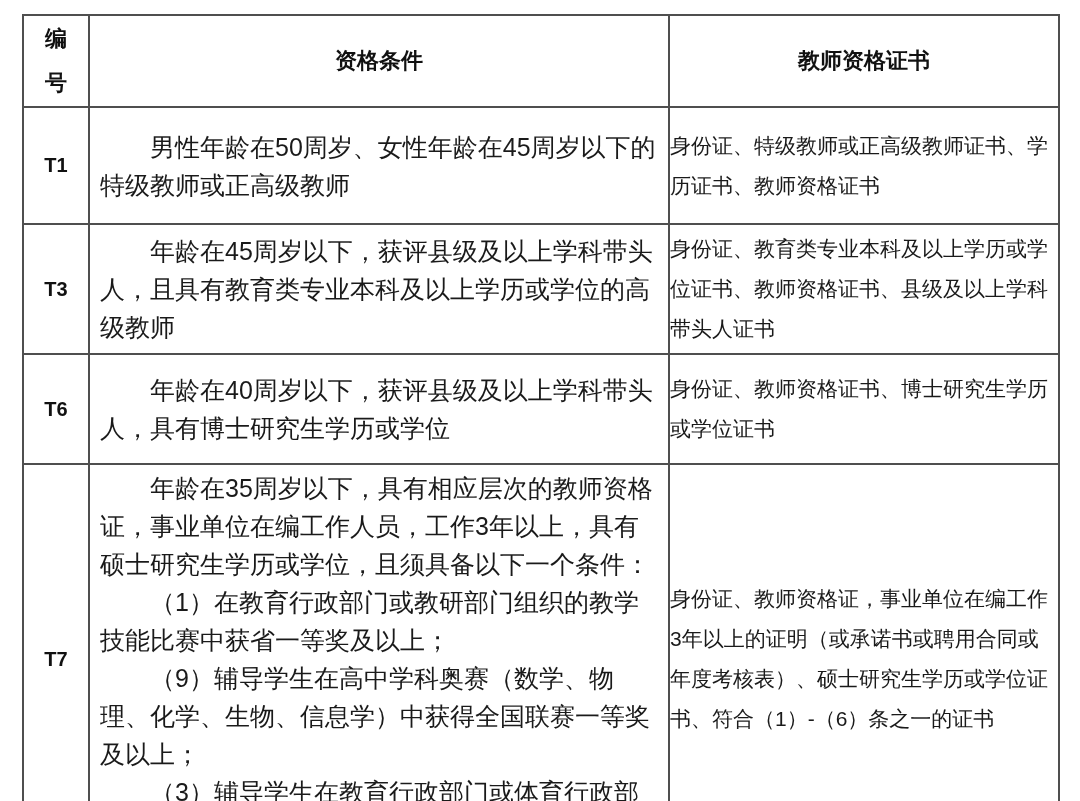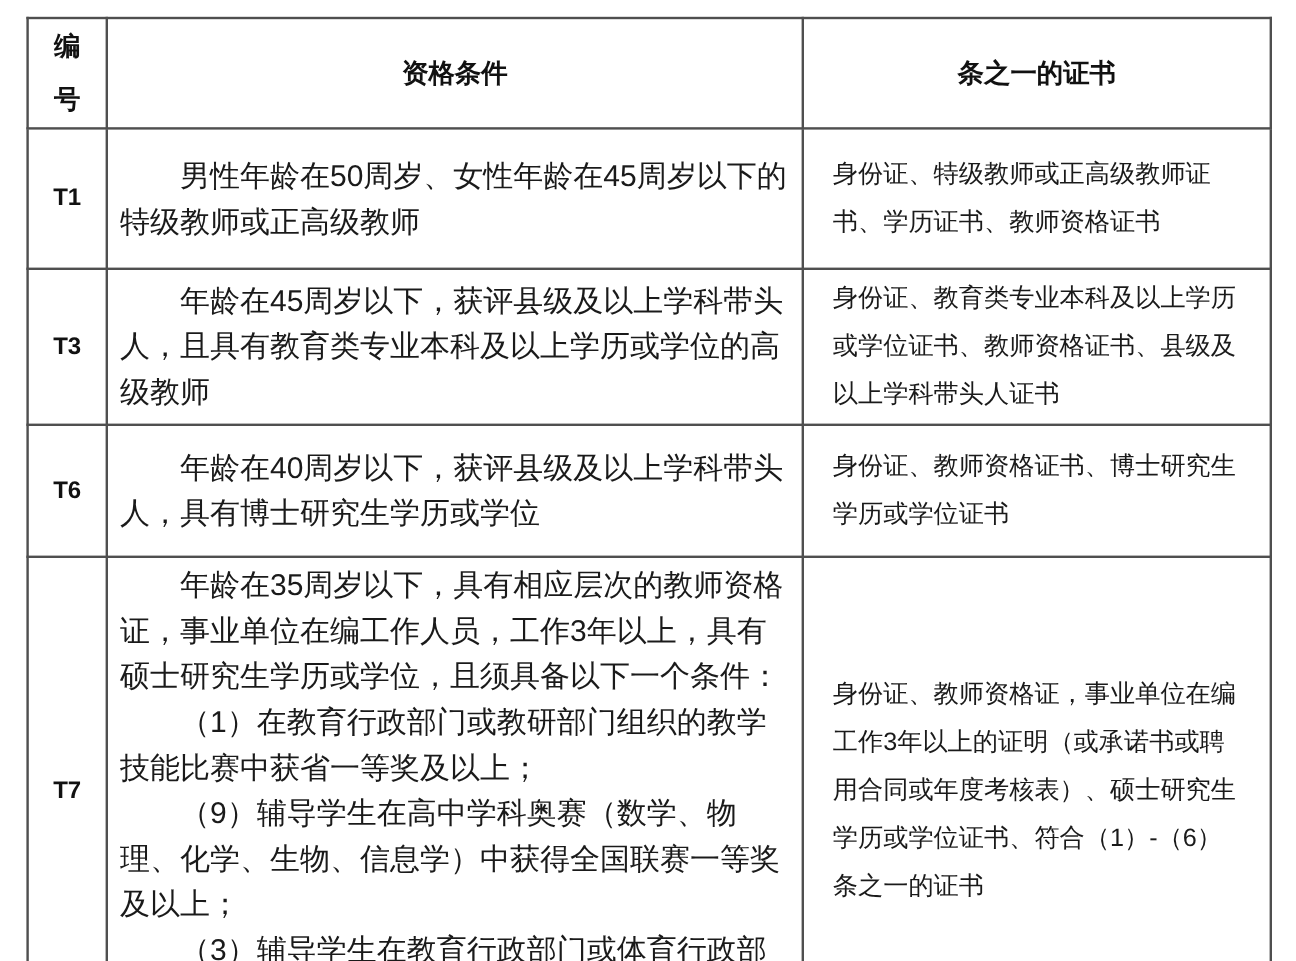--- a/index.html
+++ b/index.html
@@ -63,21 +63,21 @@
     padding: 4px 10px;
     font-size: 25px;
     line-height: 38px;
     text-align: left;
   }
   td.cell-qual p {
     margin: 0;
     text-indent: 2em;
   }
   td.cell-mat {
-    padding: 4px 24px;
+    padding: 4px 0;
     font-size: 21px;
     line-height: 40px;
     text-align: left;
     margin-top: 28px;
   }
   td.cell-mat p { margin: 0; }
 </style>
 </head>
 <body>
 
@@ -86,21 +86,21 @@
     <colgroup>
       <col class="c-id">
       <col class="c-qual">
       <col class="c-mat">
     </colgroup>
     <tbody>
       <tr class="hdr-row">
         <th class="hdr hdr-id">编
 号</th>
         <th class="hdr">资格条件</th>
-        <th class="hdr">条之一的证书</th>
+        <th class="hdr">教师资格证书</th>
       </tr>
 
       <tr class="row-t1">
         <td class="cell-id">T1</td>
         <td class="cell-qual">
           <p>男性年龄在50周岁、女性年龄在45周岁以下的特级教师或正高级教师</p>
         </td>
         <td class="cell-mat">
           <p>身份证、特级教师或正高级教师证书、学历证书、教师资格证书</p>
         </td>

